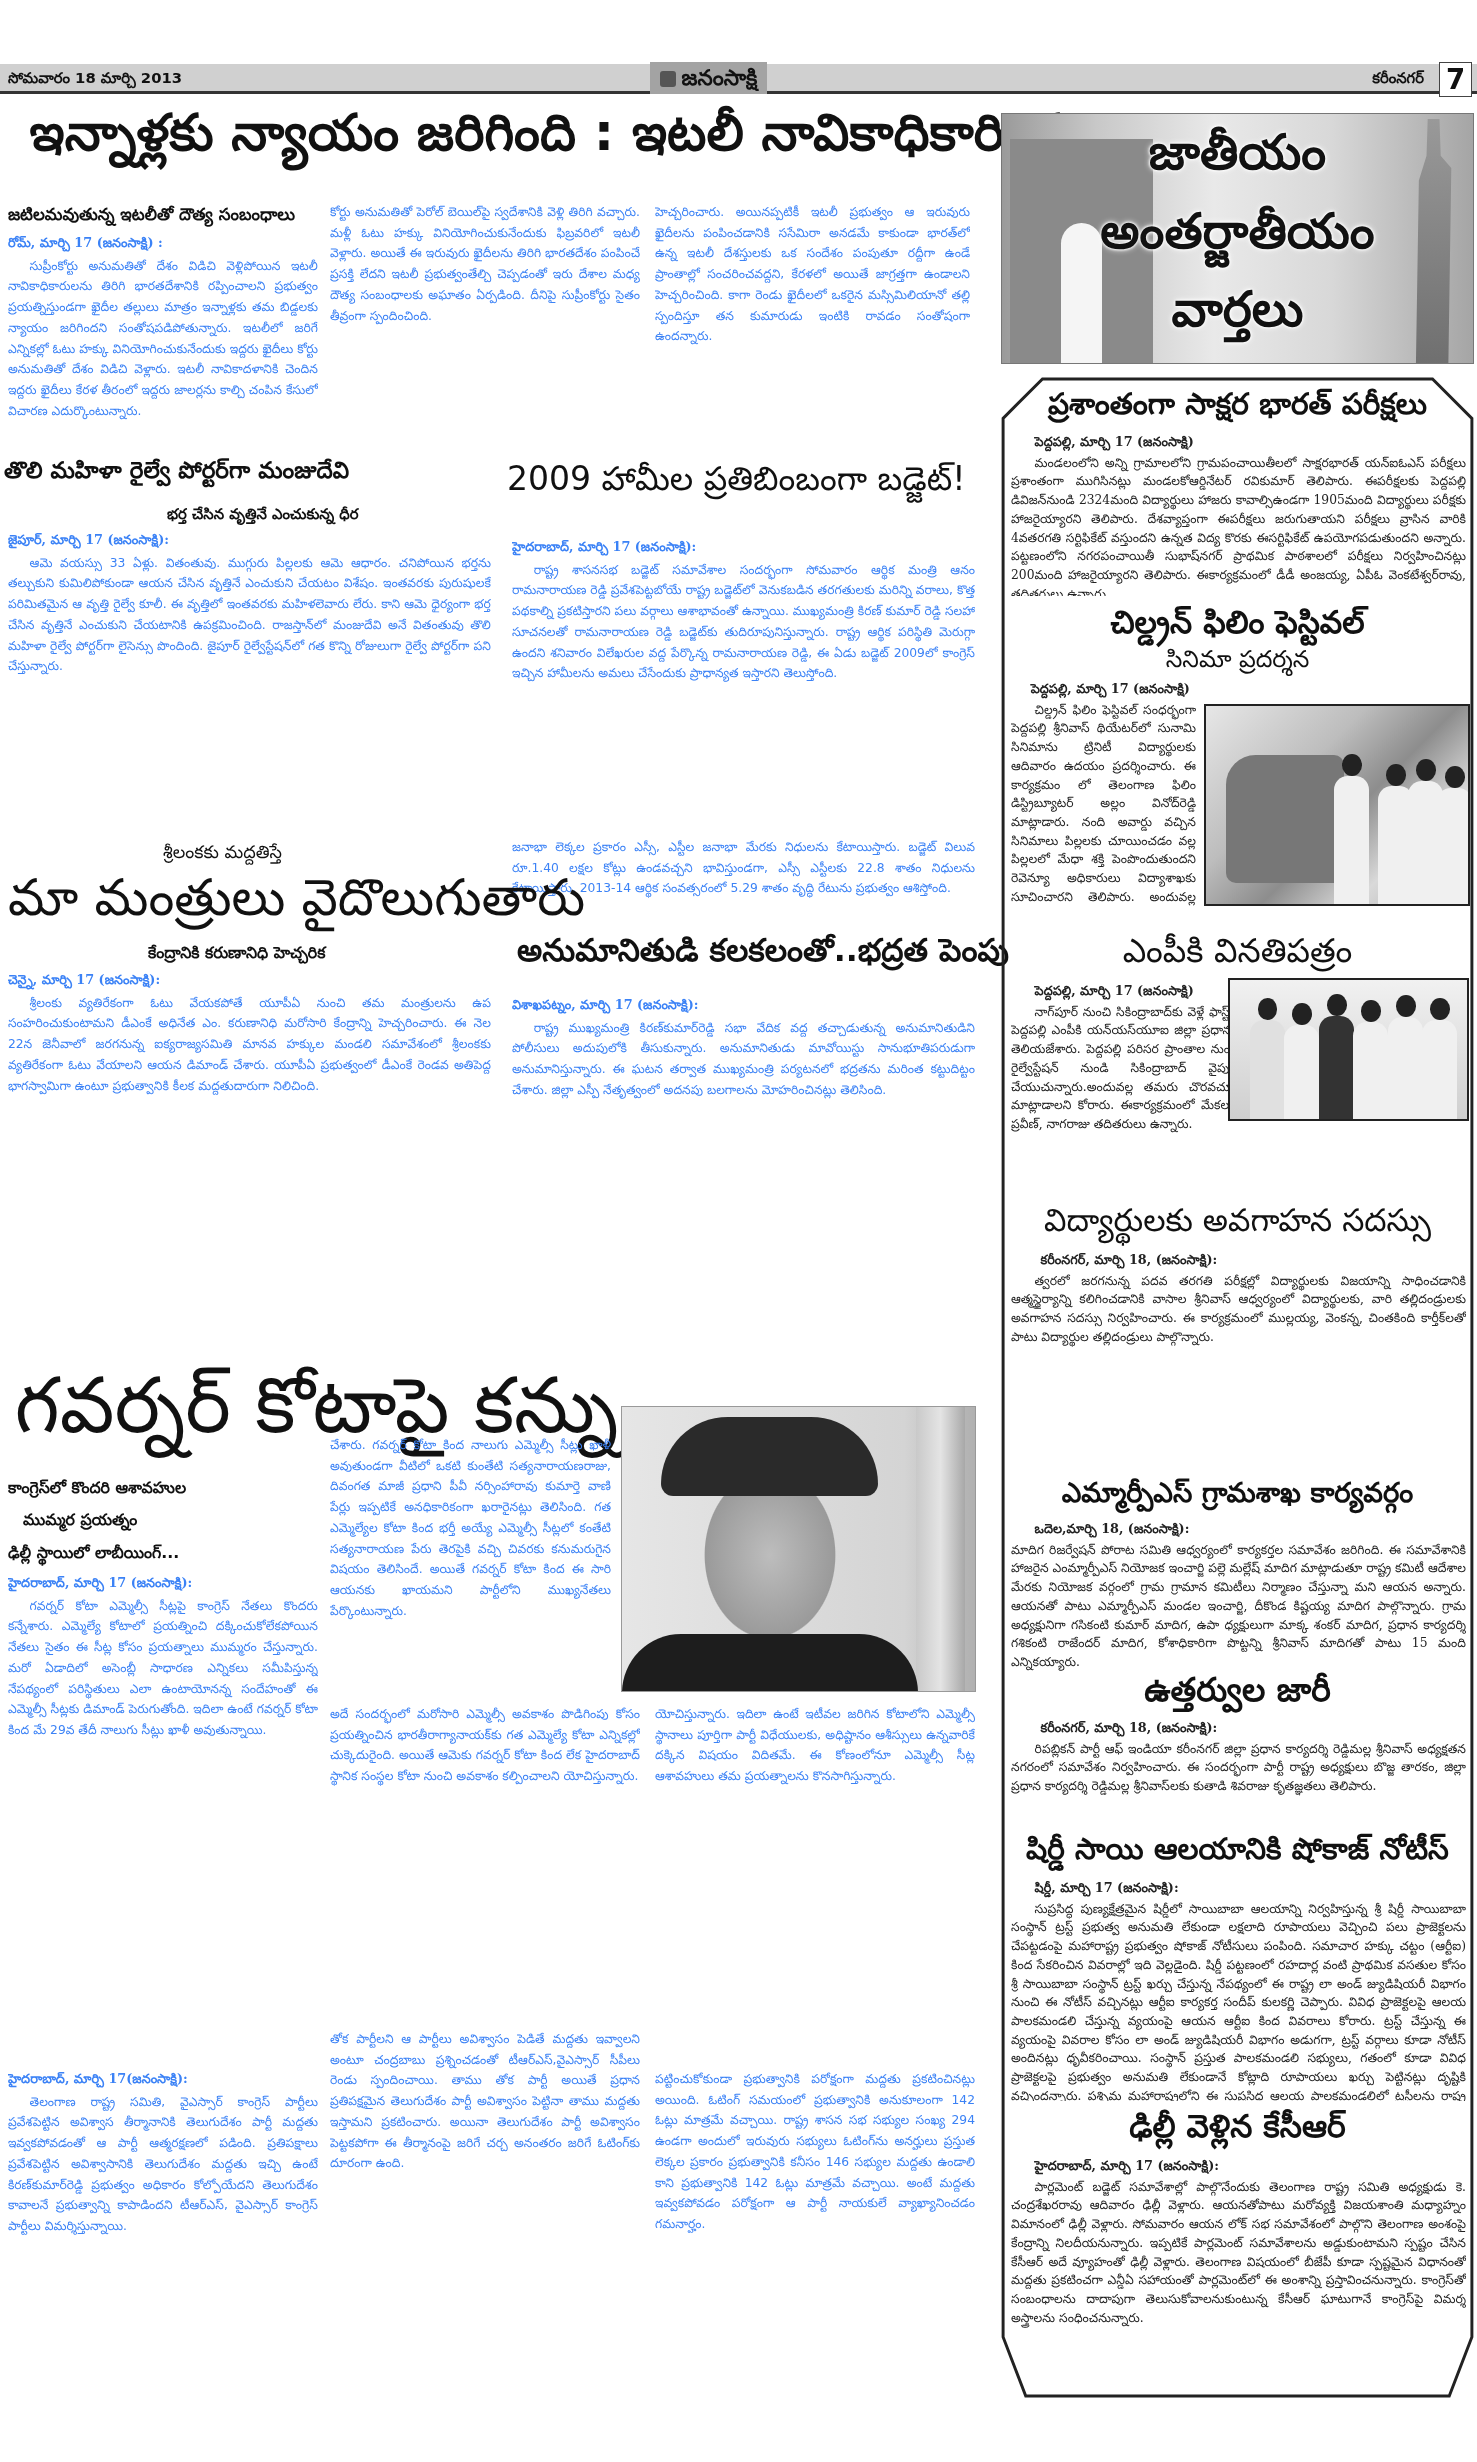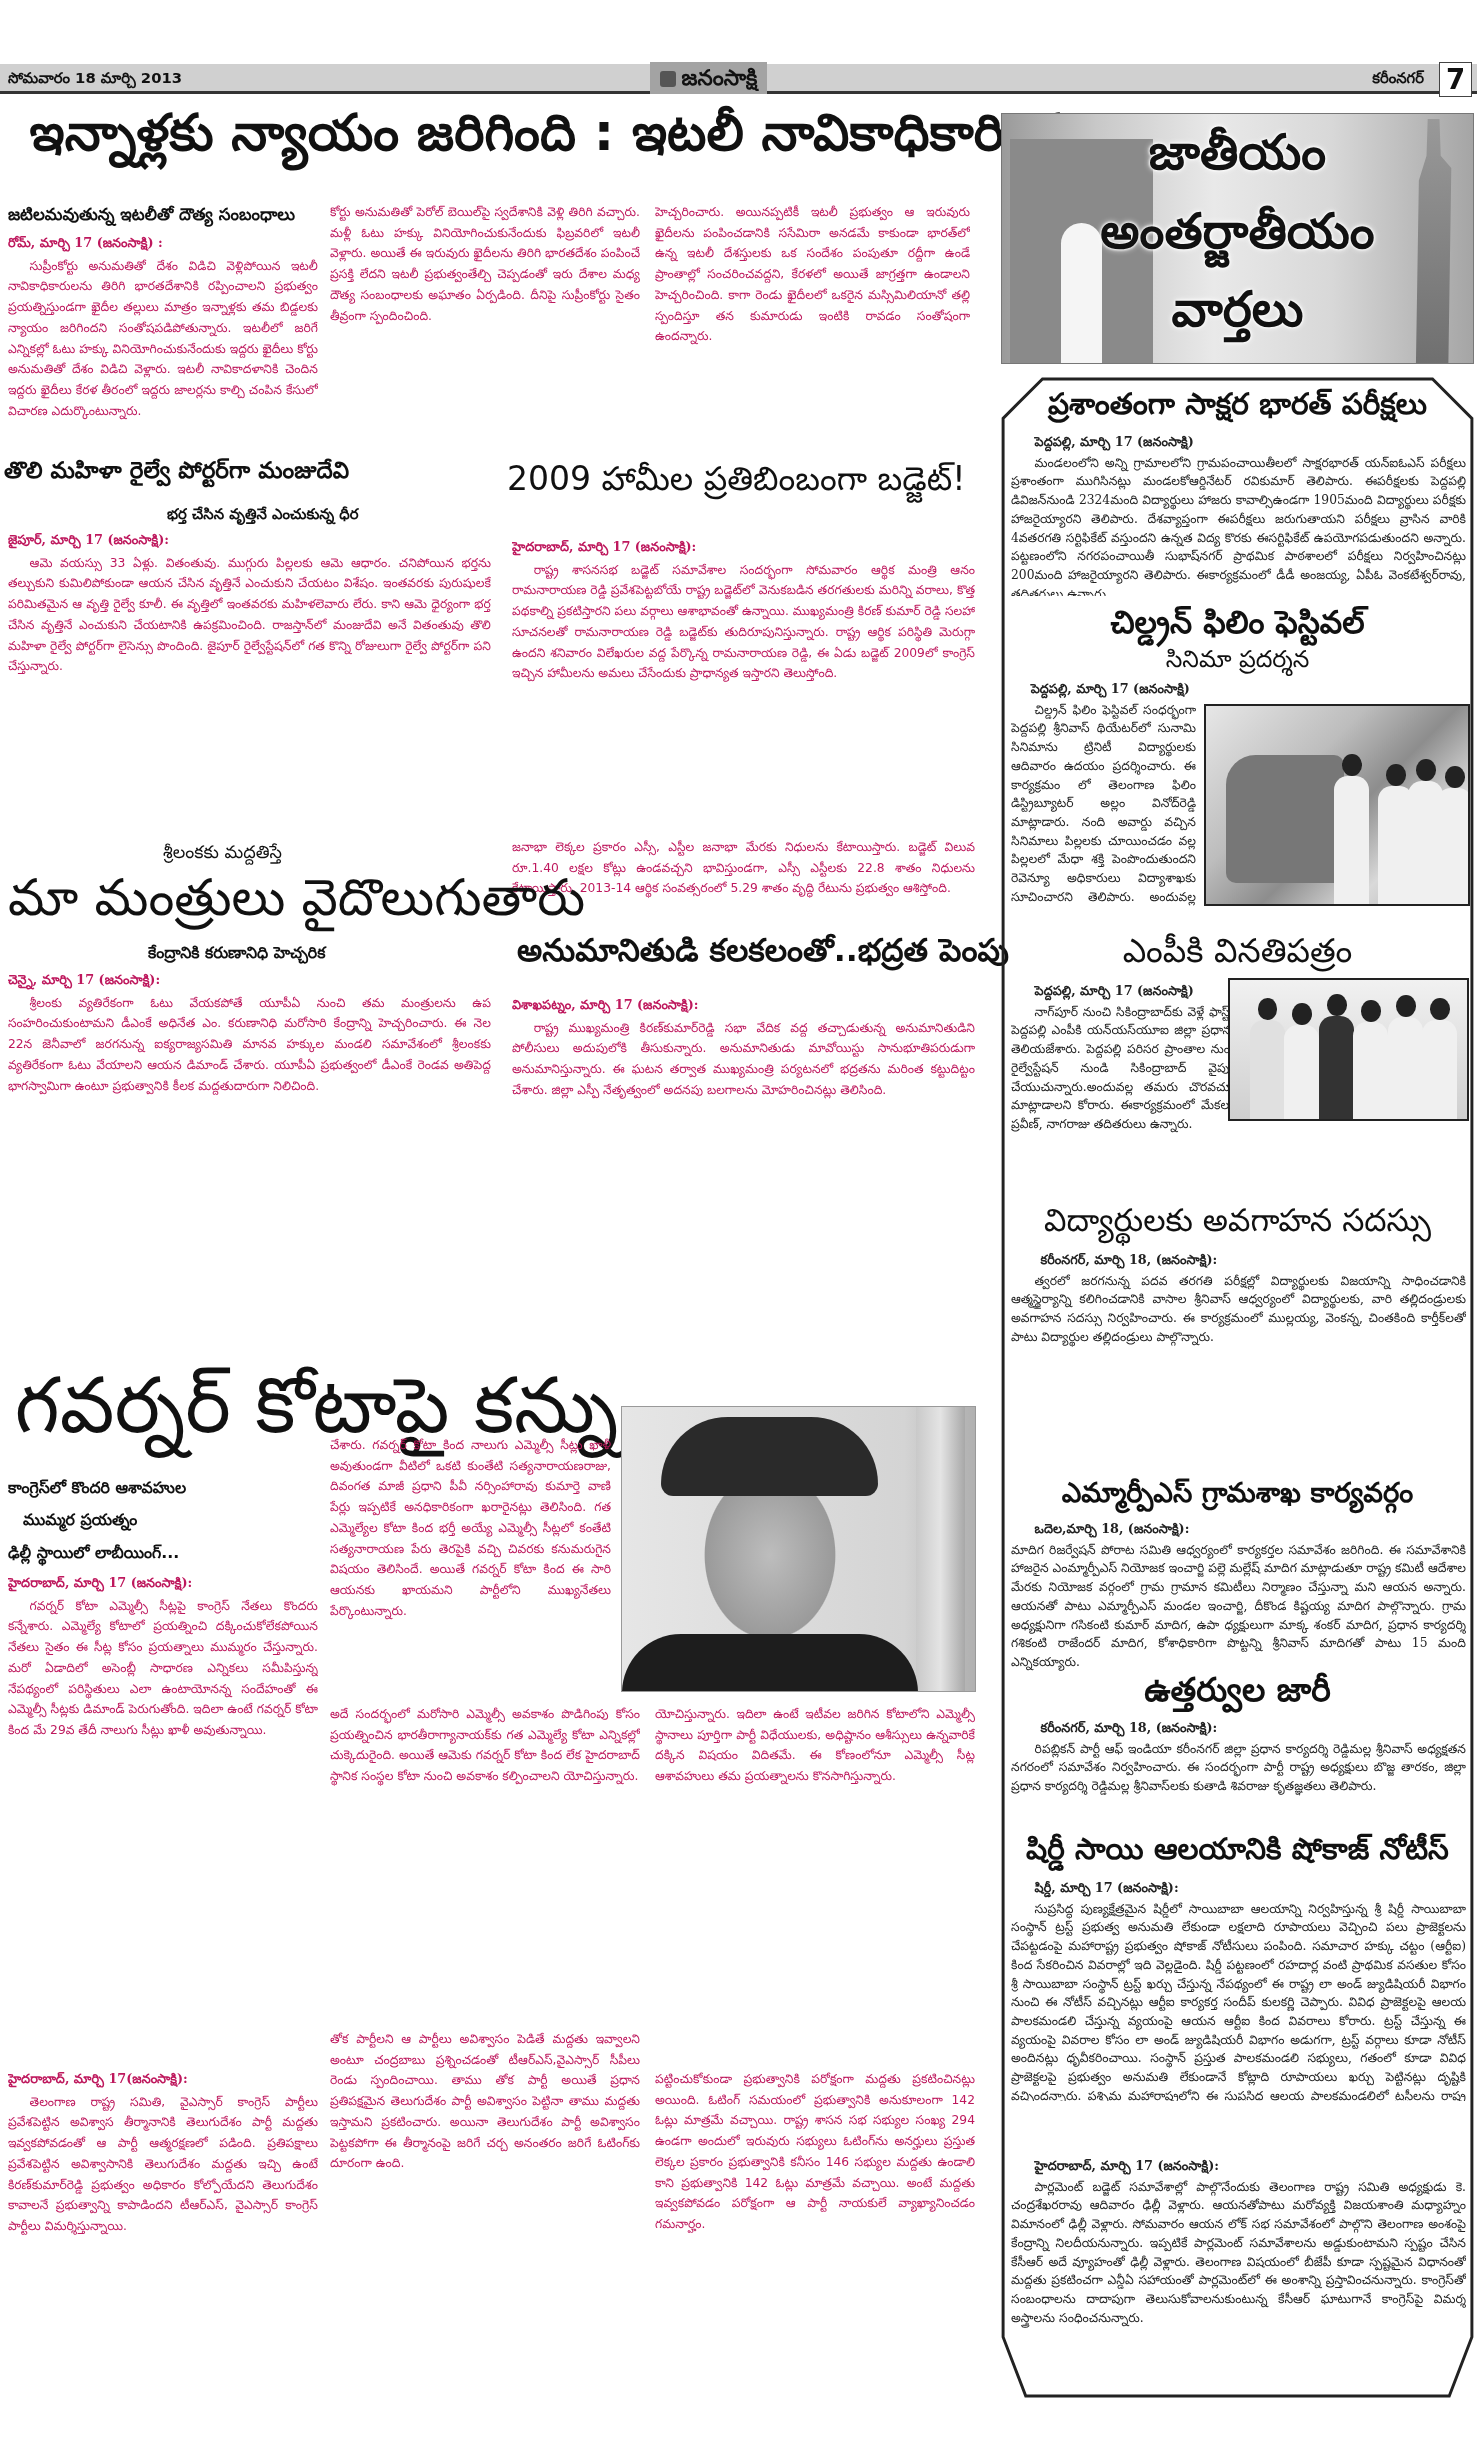--- a/index.html
+++ b/index.html
@@ -13,21 +13,21 @@
   .masthead .date { position: absolute; left: 7.9px; top: 4.9px; font-size: 14.8px; font-weight: bold; }
   .masthead .brand { position: absolute; left: 650px; top: -2px; font-size: 21.7px; font-weight: bold; background: #a3a3a3; padding: 0 9.9px; height: 31.5px; line-height: 31.5px; }
   .masthead .brand .logo-icon { display: inline-block; width: 15.8px; height: 15.8px; background: #555; border-radius: 3px; margin-right: 5.9px; vertical-align: -2px; }
   .masthead .edition { position: absolute; right: 54px; top: 4.9px; font-size: 14.8px; font-weight: bold; }
   .masthead .pageno { position: absolute; right: 5.9px; top: -2px; width: 33px; height: 35px; background: #fff; border: 1px solid #444; font-size: 27.6px; font-weight: bold; text-align: center; line-height: 33px; }
 
   .hl { position: absolute; font-weight: bold; white-space: nowrap; line-height: 1.1; }
   .hl-light { font-weight: normal; }
   .sub { position: absolute; font-weight: bold; white-space: nowrap; }
   .dateline { font-weight: bold; font-family: "DejaVu Serif", serif; font-size: 12.8px; display: block; margin-bottom: 2px; }
-  .col { position: absolute; font-size: 12.3px; line-height: 20.7px; text-align: justify; color: #be185d; overflow: hidden; }
+  .col { position: absolute; font-size: 12.3px; line-height: 20.7px; text-align: justify; color: #3b82f6; overflow: hidden; }
   .col p { text-indent: 21.7px; }
 
   
   .banner { position: absolute; left: 1001px; top: 49px; width: 473px; height: 251px;
     background: linear-gradient(90deg, #9a9a9a 0%, #c8c8c8 20%, #e9e9e9 45%, #d8d8d8 70%, #a5a5a5 100%); border: 1px solid #777; overflow: hidden; }
   .banner .gate { position: absolute; left: 7.9px; top: 24.6px; width: 143px; height: 227px; background: #8a8a8a; }
   .banner .gate::after { content: ""; position: absolute; left: 51px; top: 84px; width: 41px; height: 143px; background: #f5f5f5; border-radius: 20.7px 20.7px 0 0; }
   .banner .statue { position: absolute; right: 9.9px; top: 4.9px; width: 59px; height: 246px; background: linear-gradient(#999,#6f6f6f); clip-path: polygon(40% 0,60% 0,62% 15%,80% 20%,75% 100%,20% 100%,25% 25%,38% 15%); }
   .banner .bt { position: absolute; left: 0; width: 100%; text-align: center; font-weight: bold; color: #111; text-shadow: 0 0 3px #fff, 0 0 3px #fff, 0 0 5.9px #fff; }
   .rpanel-frame { position: absolute; left: 1001px; top: 313px; width: 473px; height: 2021px; pointer-events: none; }
@@ -199,19 +199,20 @@
     <span class="dateline" style="padding-left:29.6px">కరీంనగర్, మార్చి 18, (జనంసాక్షి):</span>
     <p>రిపబ్లికన్ పార్టీ ఆఫ్ ఇండియా కరీంనగర్ జిల్లా ప్రధాన కార్యదర్శి రెడ్డిమల్ల శ్రీనివాస్ అధ్యక్షతన నగరంలో సమావేశం నిర్వహించారు. ఈ సందర్భంగా పార్టీ రాష్ట్ర అధ్యక్షులు బొజ్జ తారకం, జిల్లా ప్రధాన కార్యదర్శి రెడ్డిమల్ల శ్రీనివాస్‌లకు కుతాడి శివరాజు కృతజ్ఞతలు తెలిపారు.</p>
   </div>
 
   <div class="rhl" style="top:1768px;font-size:29.6px;">షిర్డీ సాయి ఆలయానికి షోకాజ్ నోటీస్</div>
   <div class="rtext" style="left:1011px;top:1815px;width:455px;height:222px;">
     <span class="dateline" style="padding-left:23.6px">షిర్డీ, మార్చి 17 (జనంసాక్షి):</span>
     <p>సుప్రసిద్ధ పుణ్యక్షేత్రమైన షిర్డీలో సాయిబాబా ఆలయాన్ని నిర్వహిస్తున్న శ్రీ షిర్డీ సాయిబాబా సంస్థాన్ ట్రస్ట్ ప్రభుత్వ అనుమతి లేకుండా లక్షలాది రూపాయలు వెచ్చించి పలు ప్రాజెక్టలను చేపట్టడంపై మహారాష్ట్ర ప్రభుత్వం షోకాజ్ నోటీసులు పంపింది. సమాచార హక్కు చట్టం (ఆర్టీఐ) కింద సేకరించిన వివరాల్లో ఇది వెల్లడైంది. షిర్డీ పట్టణంలో రహదార్ల వంటి ప్రాథమిక వసతుల కోసం శ్రీ సాయిబాబా సంస్థాన్ ట్రస్ట్ ఖర్చు చేస్తున్న నేపథ్యంలో ఈ రాష్ట్ర లా అండ్ జ్యుడిషియరీ విభాగం నుంచి ఈ నోటీస్ వచ్చినట్లు ఆర్టీఐ కార్యకర్త సందీప్ కులకర్ణి చెప్పారు. వివిధ ప్రాజెక్టలపై ఆలయ పాలకమండలి చేస్తున్న వ్యయంపై ఆయన ఆర్టీఐ కింద వివరాలు కోరారు. ట్రస్ట్ చేస్తున్న ఈ వ్యయంపై వివరాల కోసం లా అండ్ జ్యుడిషియరీ విభాగం అడుగగా, ట్రస్ట్ వర్గాలు కూడా నోటీస్ అందినట్లు ధృవీకరించాయి. సంస్థాన్ ప్రస్తుత పాలకమండలి సభ్యులు, గతంలో కూడా వివిధ ప్రాజెక్టలపై ప్రభుత్వం అనుమతి లేకుండానే కోట్లాది రూపాయలు ఖర్చు పెట్టినట్లు దృష్టికి వచ్చిందన్నారు. పశ్చిమ మహారాష్ట్రలోని ఈ సుప్రసిద్ధ ఆలయ పాలకమండలిలో ట్రస్టీలను రాష్ట్ర ప్రభుత్వమే నియమిస్తోంది. ఇదిగాక, ప్రభుత్వ నిబంధనలకు విరుద్ధంగా సంస్థాన్ ఉద్యోగులకు బోనస్ కూడా ఇచ్చారని, దీనికి కూడా అనుమతి లేదని కులకర్ణి తెలిపారు.</p>
   </div>
 
+  <div class="rhl" style="top:2044px;font-size:31.5px;">ఢిల్లీ వెళ్లిన కేసీఆర్</div>
   <div class="rtext" style="left:1011px;top:2093px;width:455px;height:212px;">
     <span class="dateline" style="padding-left:23.6px">హైదరాబాద్, మార్చి 17 (జనంసాక్షి):</span>
     <p>పార్లమెంట్ బడ్జెట్ సమావేశాల్లో పాల్గొనేందుకు తెలంగాణ రాష్ట్ర సమితి అధ్యక్షుడు కె. చంద్రశేఖరరావు ఆదివారం ఢిల్లీ వెళ్లారు. ఆయనతోపాటు మరోవ్యక్తి విజయశాంతి మధ్యాహ్నం విమానంలో ఢిల్లీ వెళ్లారు. సోమవారం ఆయన లోక్ సభ సమావేశంలో పాల్గొని తెలంగాణ అంశంపై కేంద్రాన్ని నిలదీయనున్నారు. ఇప్పటికే పార్లమెంట్ సమావేశాలను అడ్డుకుంటామని స్పష్టం చేసిన కేసీఆర్ అదే వ్యూహంతో ఢిల్లీ వెళ్లారు. తెలంగాణ విషయంలో బీజేపీ కూడా స్పష్టమైన విధానంతో మద్దతు ప్రకటించగా ఎన్డీఏ సహాయంతో పార్లమెంట్‌లో ఈ అంశాన్ని ప్రస్తావించనున్నారు. కాంగ్రెస్‌తో సంబంధాలను దాదాపుగా తెలుసుకోవాలనుకుంటున్న కేసీఆర్ ఘాటుగానే కాంగ్రెస్‌పై విమర్శ అస్త్రాలను సంధించనున్నారు.</p>
   </div>
 
 </div>
 
 
 </body></html>

